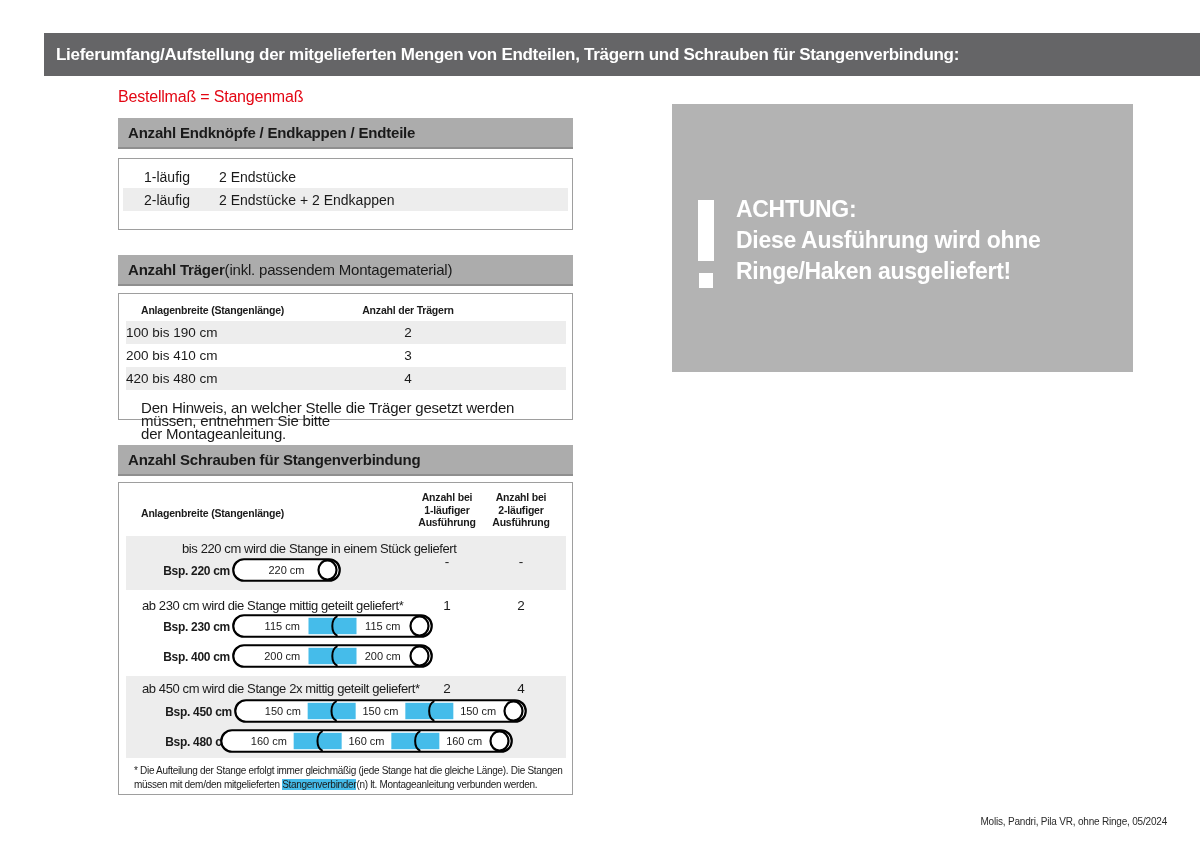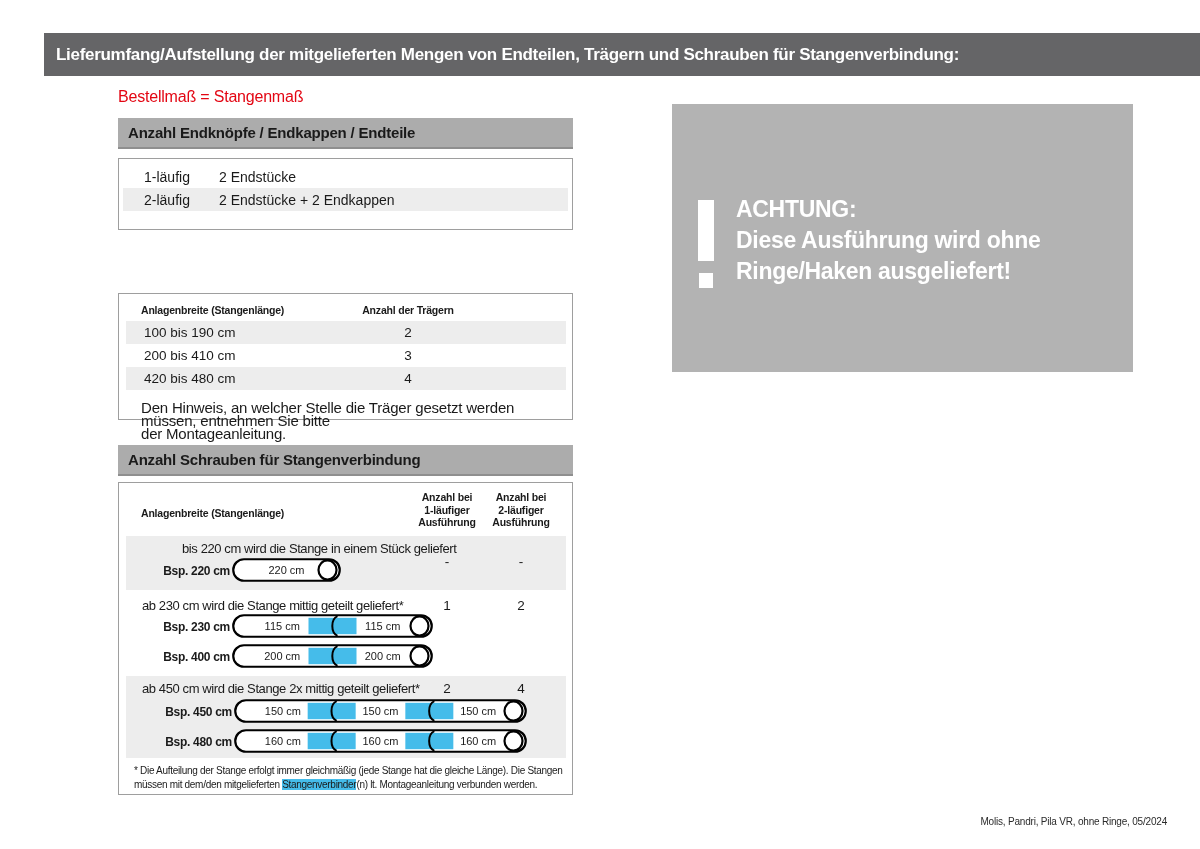--- a/index.html
+++ b/index.html
@@ -49,21 +49,21 @@
   #b1-row0 { top:6px; }
   #b1-row1 { top:29px; background:var(--stripe,#EDEDED); }
   
   .small-bold { font-size:10.5px; font-weight:bold; letter-spacing:-0.2px; }
   #t2-head1 { position:absolute; left:22px; top:10px; }
   #t2-head2 { position:absolute; left:229px; top:10px; width:120px; text-align:center; }
   .t2-row {
     position:absolute; left:7px; width:440px; height:23px;
     display:flex; align-items:center; font-size:13.5px;
   }
-  .t2-row .lbl { padding-left:18px; }
+  .t2-row .lbl { }
   .t2-row .val { position:absolute; left:222px; width:120px; text-align:center; }
   #t2-row0 { top:27px; background:var(--stripe,#EDEDED); }
   #t2-row1 { top:50px; }
   #t2-row2 { top:73px; background:var(--stripe,#EDEDED); }
   .t2-note {
     position:absolute; left:22px; top:107px; width:410px;
     font-size:15px; line-height:13px; letter-spacing:-0.2px;
   }
   
   #t3-head1 { position:absolute; left:22px; top:24px; }
@@ -88,21 +88,21 @@
   #b3-q1,#b3-q2 { top:198px; }
   .bsp {
     position:absolute; width:85px; text-align:right;
     font-size:12px; font-weight:bold; letter-spacing:-0.3px; white-space:nowrap;
   }
   .rod { position:absolute; height:24px; }
   #e1-bsp  { left:26px; top:81px; }   #e1-rod  { left:113px; top:75px; }
   #e2a-bsp { left:26px; top:137px; }  #e2a-rod { left:113px; top:131px; }
   #e2b-bsp { left:26px; top:167px; }  #e2b-rod { left:113px; top:161px; }
   #e3a-bsp { left:28px; top:222px; }  #e3a-rod { left:115px; top:216px; }
-  #e3b-bsp { left:28px; top:252px; }  #e3b-rod { left:115px; top:246px; }
+  #e3b-bsp { left:28px; top:252px; }  #e3b-rod { left:101px; top:246px; }
   .footnote {
     position:absolute; left:15px; top:281px; width:436px;
     font-size:10px; line-height:13.5px; letter-spacing:-0.3px; white-space:nowrap;
   }
   .hl { background:var(--blue,#45bcea); }
   
   .notice {
     position:absolute; left:672px; top:104px; width:461px; height:268px;
     background:var(--notice,#b3b3b3);
   }
@@ -136,20 +136,24 @@
     <div class="b1-row" id="b1-row0">
       <span class="lbl">1-läufig</span>
       <span class="val">2 Endstücke</span>
     </div>
     <div class="b1-row" id="b1-row1">
       <span class="lbl">2-läufig</span>
       <span class="val">2 Endstücke + 2 Endkappen</span>
     </div>
   </div>
 
+  <div class="sec-header" id="sec2-header">
+    <span class="b">Anzahl Träger</span>
+      <span> (inkl. passendem Montagematerial)</span>
+  </div>
   <div class="box" id="box2">
     <div class="small-bold" id="t2-head1">Anlagenbreite (Stangenlänge)</div>
     <div class="small-bold" id="t2-head2">Anzahl der Trägern</div>
     <div class="t2-row" id="t2-row0">
       <span class="lbl">100 bis 190 cm</span>
       <span class="val">2</span>
     </div>
     <div class="t2-row" id="t2-row1">
       <span class="lbl">200 bis 410 cm</span>
       <span class="val">3</span>

